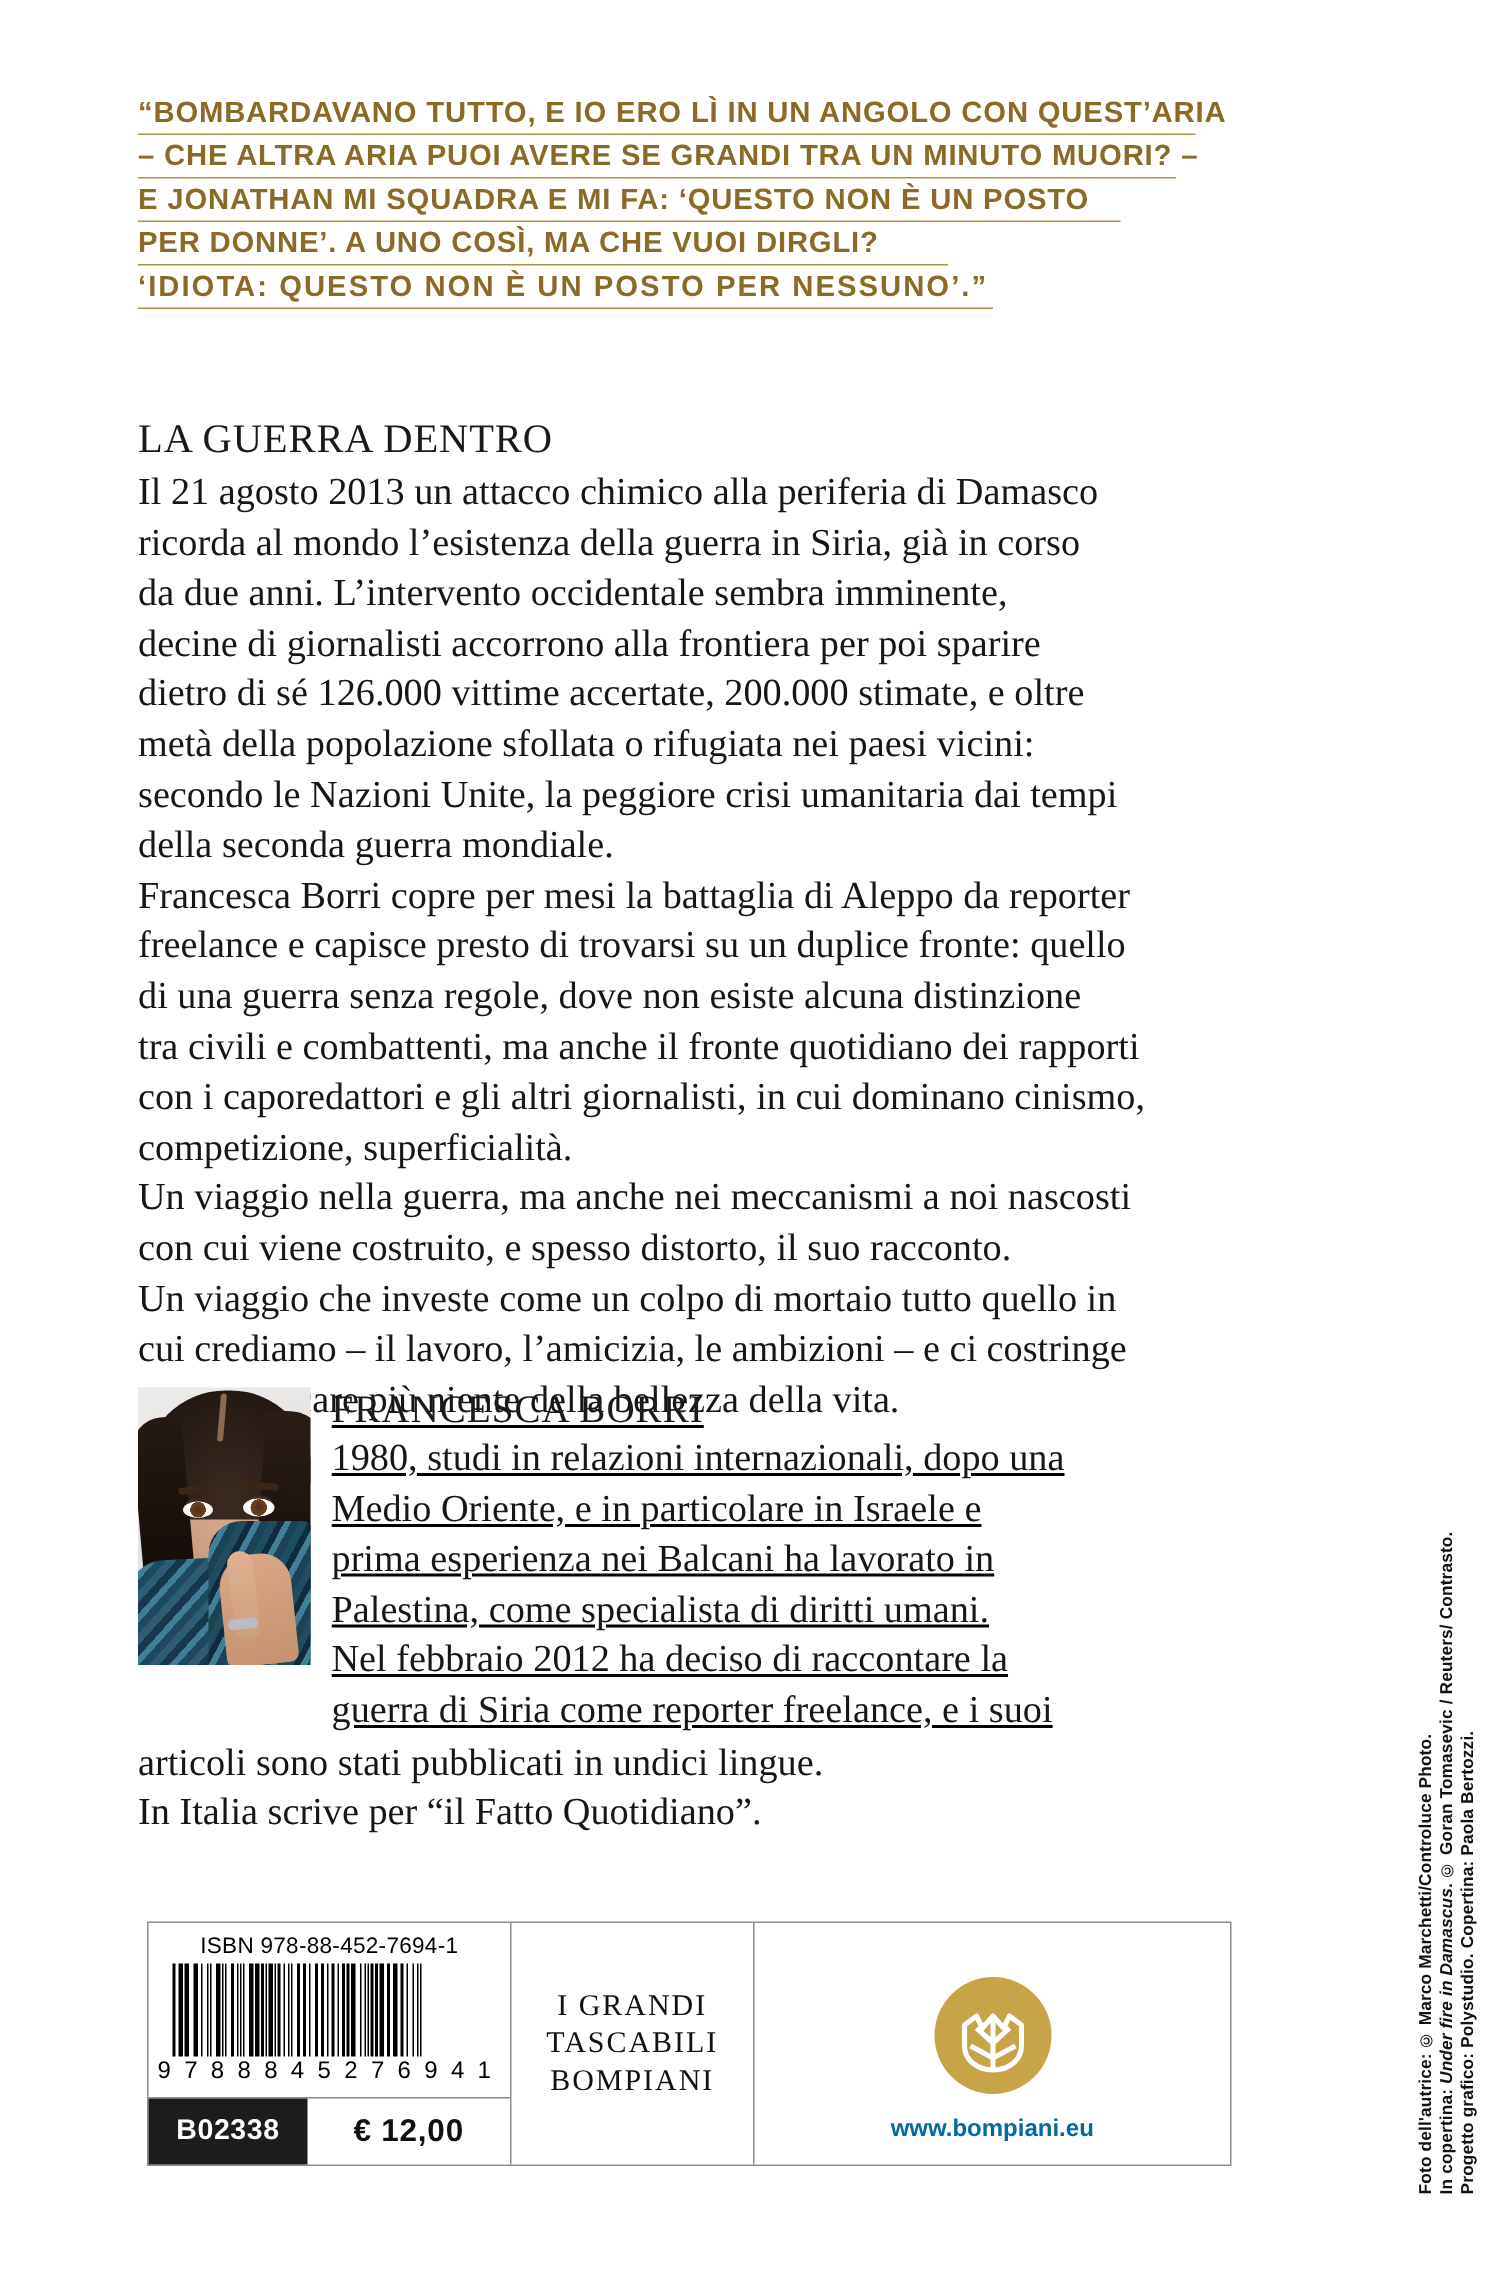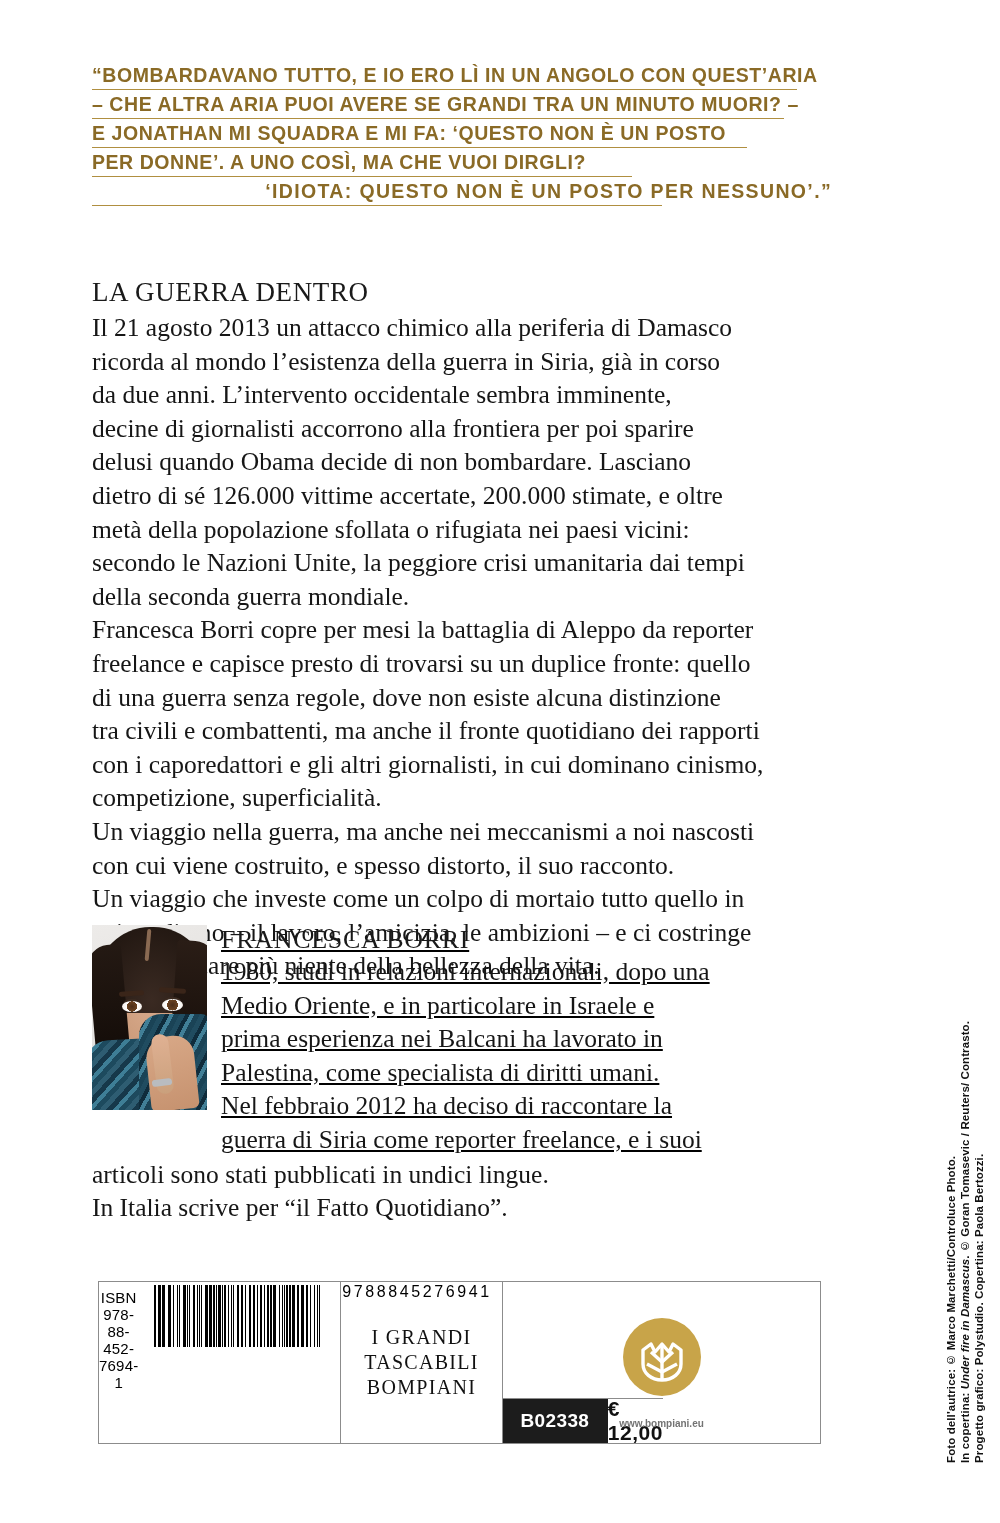--- a/index.html
+++ b/index.html
@@ -40,21 +40,21 @@
     left: 0;
     bottom: 1px;
     height: 1.5px;
     background: #b08f40;
   }
   .ql-0::after { width: 705px; }
   .ql-1::after { width: 692px; }
   .ql-2::after { width: 655px; }
   .ql-3::after { width: 540px; }
   .ql-4::after { width: 570px; }
-  .ql-4 { letter-spacing: 1.35px; text-align: right; }
+  .ql-4 { letter-spacing: 1.35px; }
 
   
   #blurb {
     position: absolute;
     left: 92px;
     top: 277px;
     width: 725px;
   }
   #blurb-title {
     font-family: "Liberation Serif", serif;
@@ -169,21 +169,21 @@
     box-sizing: border-box;
     background: #fff;
   }
   .bb-cell {
     border-right: 1px solid #8c8c8c;
     box-sizing: border-box;
     position: relative;
   }
   .bb-cell:last-child { border-right: none; }
 
-  #cell-barcode { width: 242px; display: flex; }
+  #cell-barcode { width: 242px; display: flex; flex-direction: column; }
   #isbn-text {
     font-family: "Liberation Sans", sans-serif;
     font-size: 15px;
     font-weight: normal;
     color: #000;
     text-align: center;
     padding-top: 7px;
     letter-spacing: 0.2px;
   }
   #barcode-bars {
@@ -260,22 +260,22 @@
     width: 78px;
     height: 78px;
     border-radius: 50%;
     background: #c8a449;
     position: relative;
     margin-bottom: 18px;
   }
   .logo-url {
     font-family: "Liberation Sans", sans-serif;
     font-weight: bold;
-    font-size: 10px;
-    color: #737373;
+    font-size: 16px;
+    color: #0369a1;
     position: absolute;
     bottom: 14px;
   }
 </style>
 </head>
 <body>
 
 <div id="quote-block">
   <div class="quote-line ql-0">“BOMBARDAVANO TUTTO, E IO ERO LÌ IN UN ANGOLO CON QUEST’ARIA</div>
   <div class="quote-line ql-1">– CHE ALTRA ARIA PUOI AVERE SE GRANDI TRA UN MINUTO MUORI? –</div>
@@ -285,21 +285,20 @@
 </div>
 
 <div id="blurb">
   <div id="blurb-title">LA GUERRA DENTRO</div>
 
   <p class="blurb-para">
     <span class="blurb-line">Il 21 agosto 2013 un attacco chimico alla periferia di Damasco</span>
     <span class="blurb-line">ricorda al mondo l’esistenza della guerra in Siria, già in corso</span>
     <span class="blurb-line">da due anni. L’intervento occidentale sembra imminente,</span>
     <span class="blurb-line">decine di giornalisti accorrono alla frontiera per poi sparire</span>
-    <span class="blurb-line">delusi quando Obama decide di non bombardare. Lasciano</span>
     <span class="blurb-line">dietro di sé 126.000 vittime accertate, 200.000 stimate, e oltre</span>
     <span class="blurb-line">metà della popolazione sfollata o rifugiata nei paesi vicini:</span>
     <span class="blurb-line">secondo le Nazioni Unite, la peggiore crisi umanitaria dai tempi</span>
     <span class="blurb-line">della seconda guerra mondiale.</span>
   </p>
 
   <p class="blurb-para">
     <span class="blurb-line">Francesca Borri copre per mesi la battaglia di Aleppo da reporter</span>
     <span class="blurb-line">freelance e capisce presto di trovarsi su un duplice fronte: quello</span>
     <span class="blurb-line">di una guerra senza regole, dove non esiste alcuna distinzione</span>

